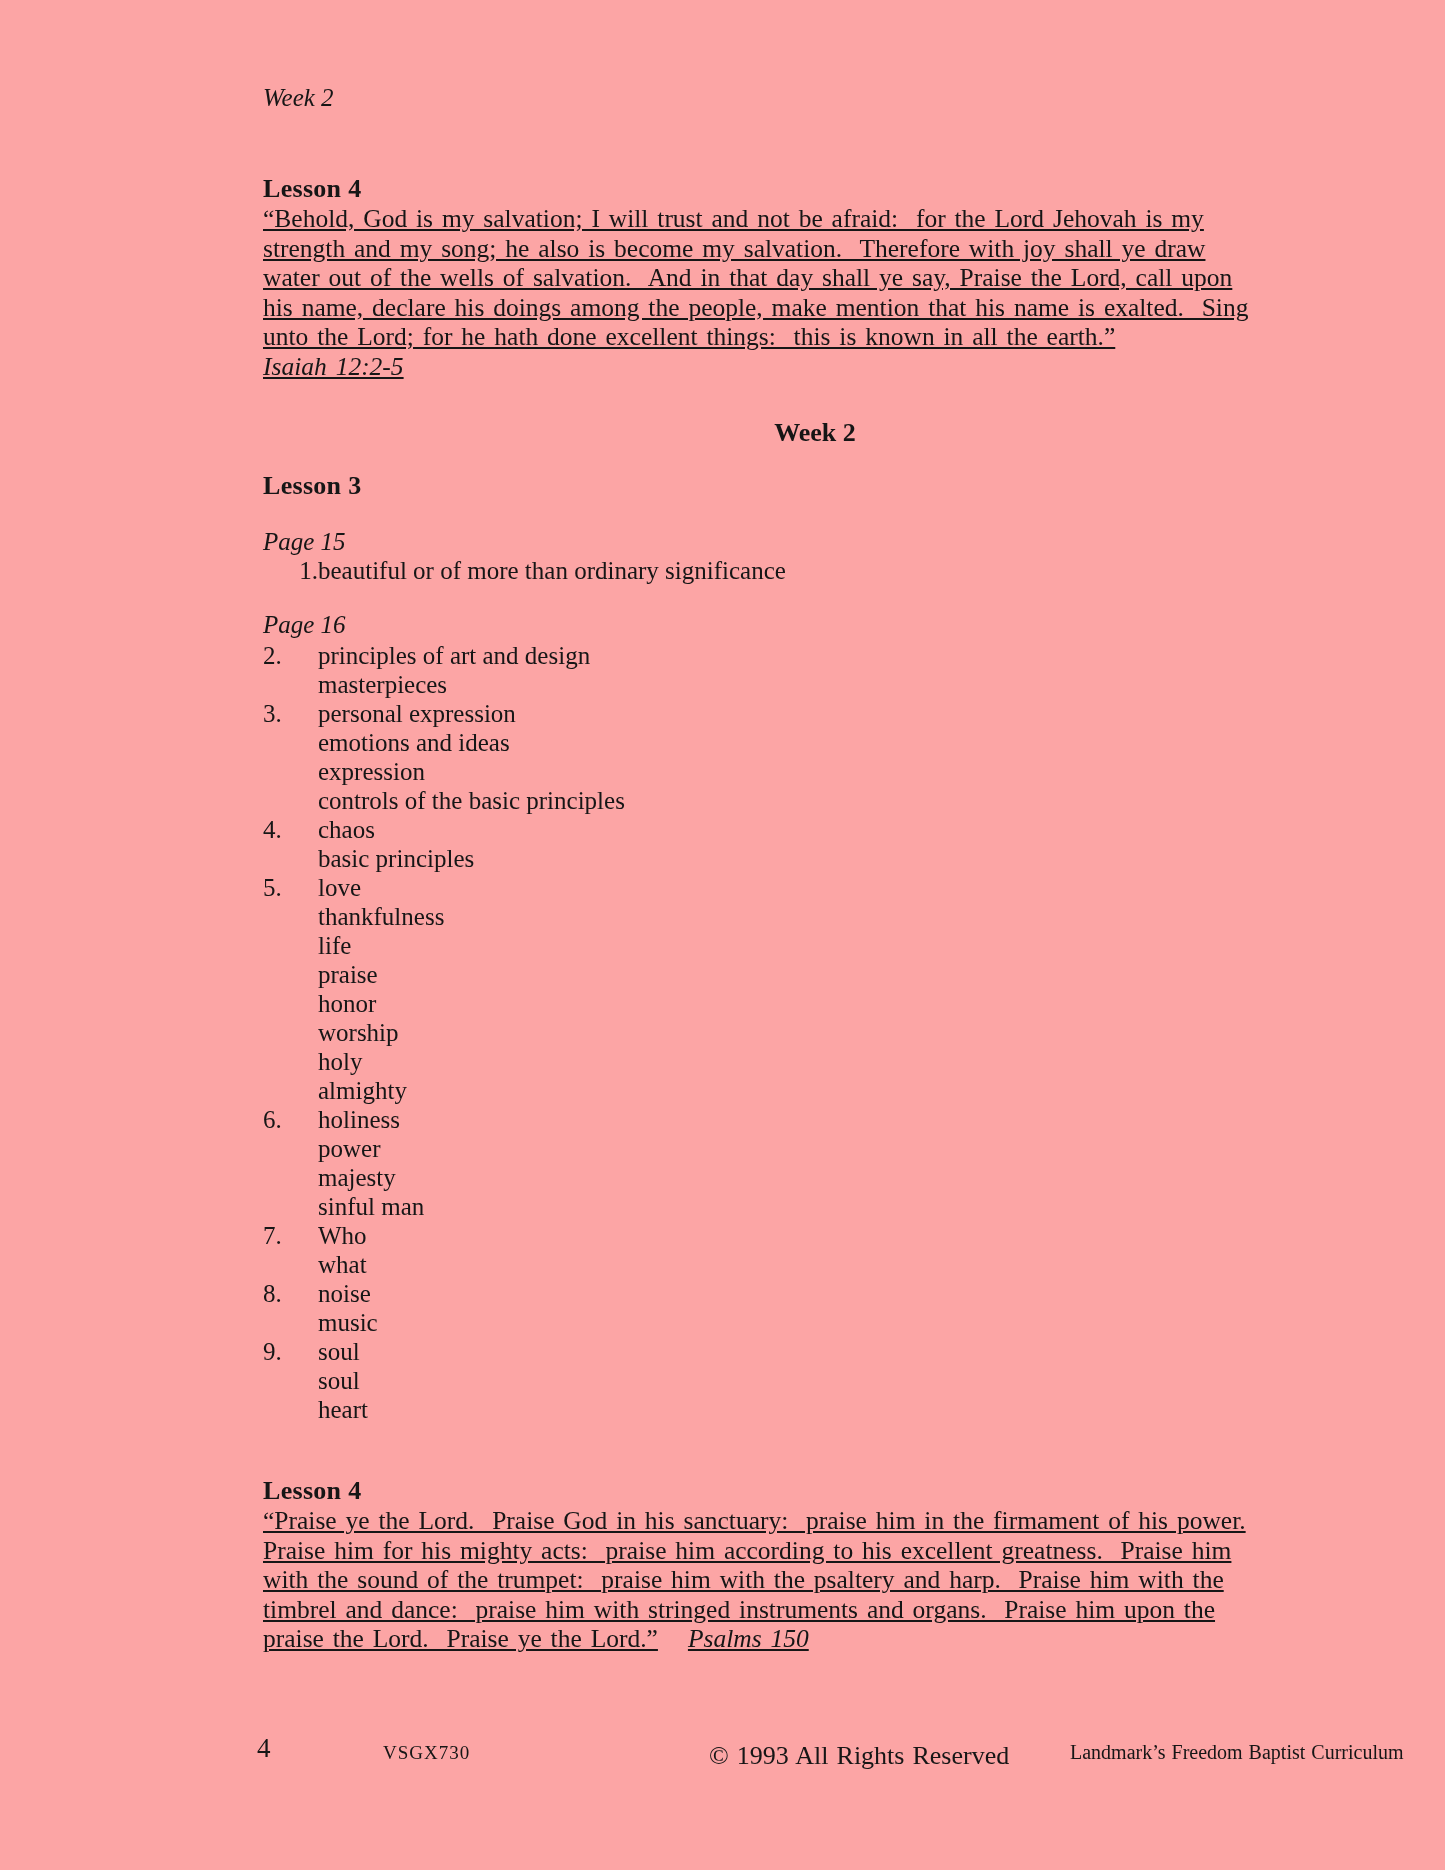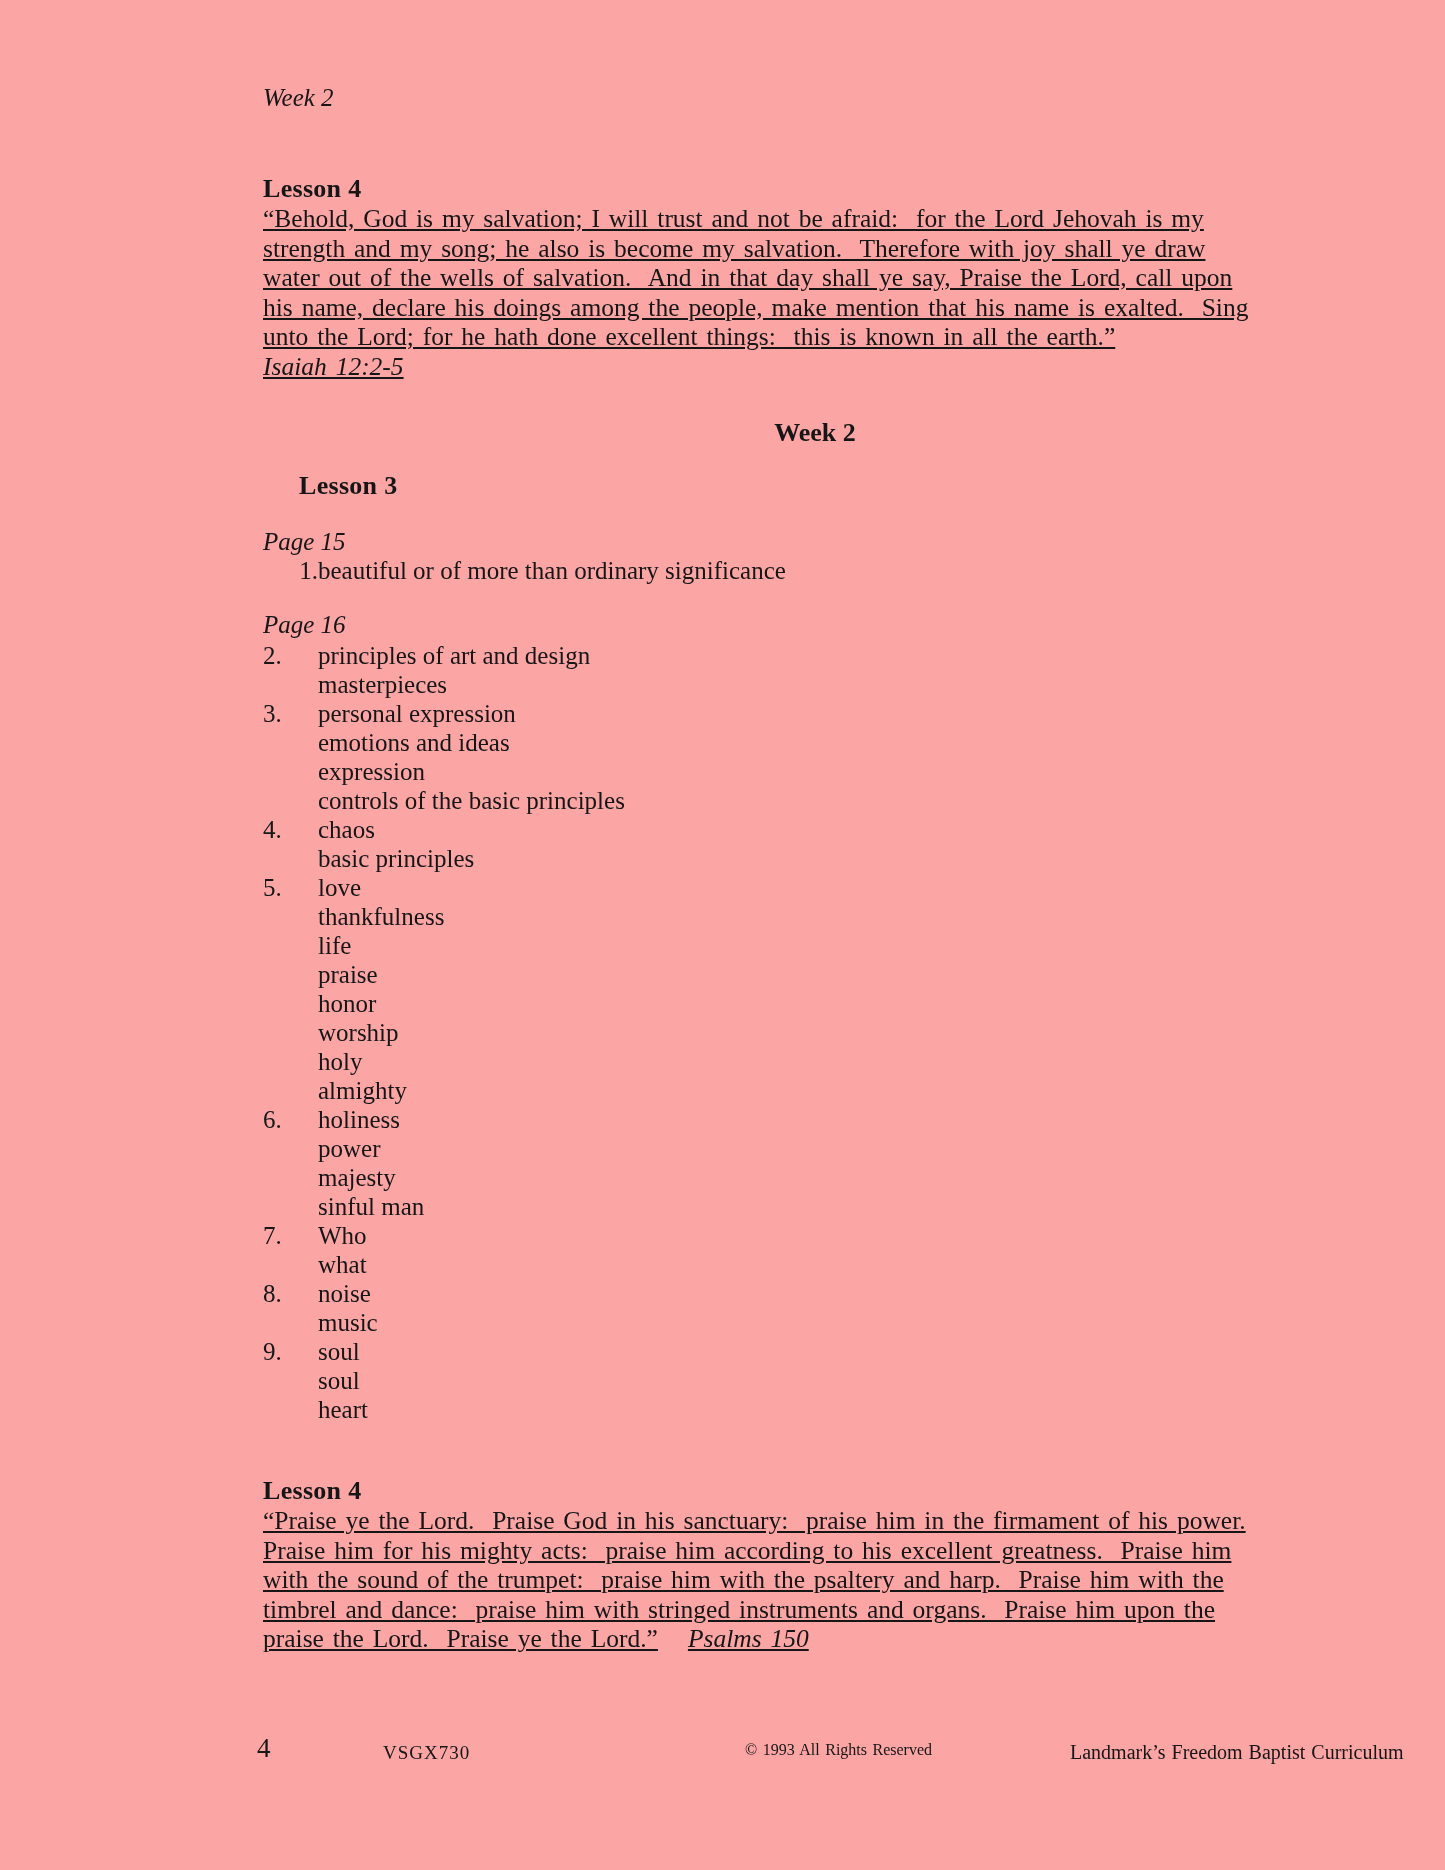--- a/index.html
+++ b/index.html
@@ -30,21 +30,21 @@
   .label-line { left:263px; font-size:25px; font-style:italic; }
   .list { left:263px; width:1112px; font-size:25px; line-height:29px; }
   .list .row { display:flex; }
   .list .num { display:inline-block; width:55px; flex:0 0 55px; }
   .list .txt { white-space:pre; }
   .single-item { left:263px; font-size:25px;text-align:right; }
   .single-item .num { display:inline-block; width:55px; }
   .ref-inline { font-style:italic; margin-left:30px; }
   .footer-pagenum { left:257px; top:1733px; font-size:27px; }
   .footer-code { left:345px; top:1742px; font-size:19px; letter-spacing:1px;margin-left:38px; }
-  .footer-copy { left:709px; top:1741px; font-size:16px; word-spacing:1.5px;margin-left:36px; }
+  .footer-copy { left:709px; top:1741px; font-size:26px; word-spacing:1.5px; }
   .footer-pub { left:1070px; top:1741px; font-size:20px; word-spacing:1px; }
 </style>
 </head>
 <body>
 
 <div class="page">
 
   <div class="abs header-label">Week 2</div>
 
   <div class="abs heading" style="top:174px;">Lesson 4</div>
@@ -53,21 +53,21 @@
     <div class="pline">“Behold, God is my salvation; I will trust and not be afraid:  for the Lord Jehovah is my</div>
     <div class="pline">strength and my song; he also is become my salvation.  Therefore with joy shall ye draw</div>
     <div class="pline">water out of the wells of salvation.  And in that day shall ye say, Praise the Lord, call upon</div>
     <div class="pline">his name, declare his doings among the people, make mention that his name is exalted.  Sing</div>
     <div class="pline">unto the Lord; for he hath done excellent things:  this is known in all the earth.”</div>
     <div class="pline italic">Isaiah 12:2-5</div>
   </div>
 
   <div class="abs center-heading" style="top:418px;">Week 2</div>
 
-  <div class="abs heading" style="top:471px;margin-left:36px;">Lesson 3</div>
+  <div class="abs heading" style="top:471px;">Lesson 3</div>
 
   <div class="abs label-line" style="top:528px;">Page 15</div>
 
   <div class="abs single-item" style="top:557px;">
     <span class="num">1.</span><span class="txt">beautiful or of more than ordinary significance</span>
   </div>
 
   <div class="abs label-line" style="top:611px;">Page 16</div>
 
   <div class="abs list" style="top:641px;">

